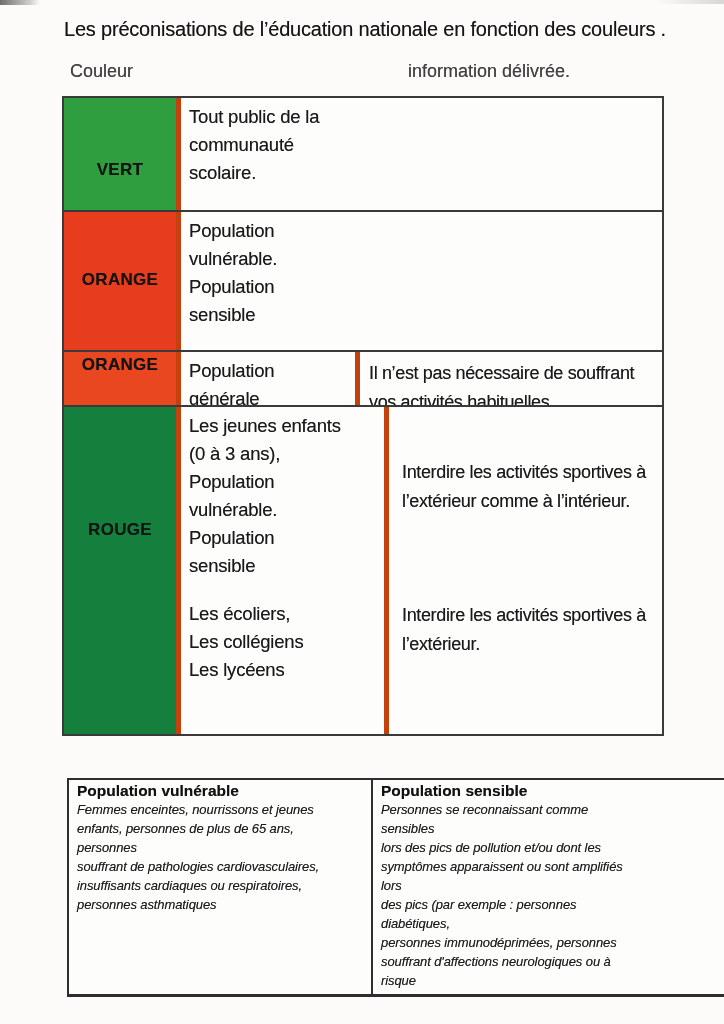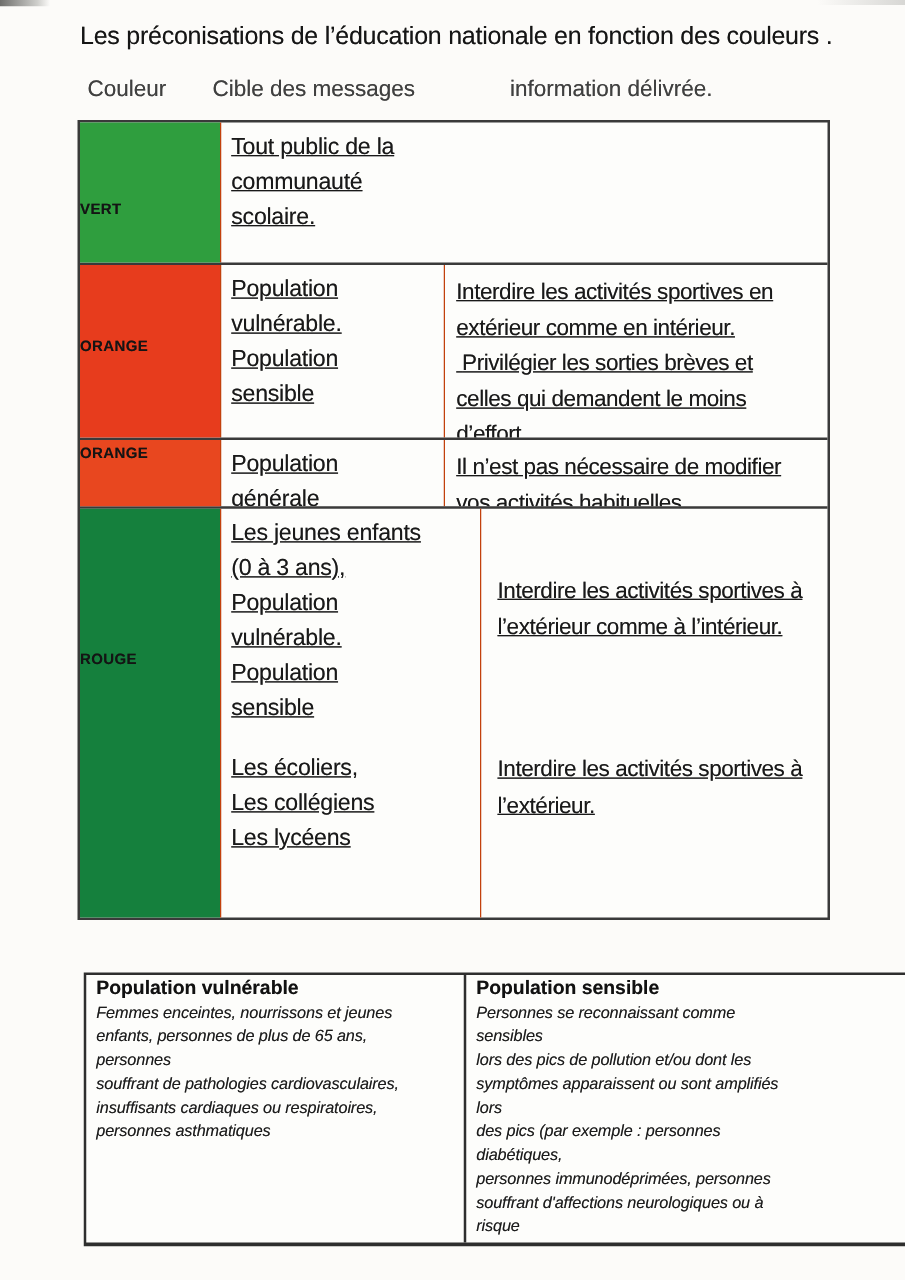--- a/index.html
+++ b/index.html
@@ -32,25 +32,25 @@
     border:2px solid #3a3a3a;background:#fdfdfb;
     display:flex;flex-direction:column;
   }
   .row{display:grid;grid-template-columns:112px 179px 1fr;box-sizing:border-box;}
   .row + .row{border-top:2px solid #3a3a3a;}
   .r1{height:112px;}
   .r2{height:140px;}
   .r3{height:55px;}
   .r4{flex:1;}
   .cell{box-sizing:border-box;overflow:hidden;}
-  .cell.c2,.cell.c3{border-left:1px solid #c2410c;text-decoration:underline;}
+  .cell.c2,.cell.c3{border-left:5px solid #c2410c;}
   .color-cell{position:relative;}
   .clabel{
-    position:absolute;left:0;right:0;
-    font-weight:700;font-size:12px;letter-spacing:.3px;color:#141414;
+    position:absolute;left:0;right:0;text-align:center;
+    font-weight:700;font-size:17px;letter-spacing:.3px;color:#141414;
   }
   .r1 .clabel{top:62px;}
   .r2 .clabel{top:58px;}
   .r3 .clabel{top:3px;}
   .r4 .clabel{top:113px;}
 
   .ml{white-space:pre-wrap;}
   .c2{padding:5px 4px 0 8px;font-size:18.5px;line-height:28px;letter-spacing:-.2px;}
   .c3{padding:7px 4px 0 9px;font-size:18px;line-height:28.5px;letter-spacing:-.35px;}
   .r4 .c3{padding-top:51px;margin-left:29px;}
@@ -71,21 +71,20 @@
 </head>
 <body>
 
 <div class="page">
   <div class="edge-tl"></div>
   <div class="edge-tr"></div>
 
   <div class="title">Les préconisations de l’éducation nationale en fonction des couleurs .</div>
 
   <span class="hdr h1">Couleur</span>
-  <span class="hdr h2">Cible des messages</span>
   <span class="hdr h3">information délivrée.</span>
 
   <div class="table">
 
     <div class="row r1">
       <div class="cell color-cell" style="background-color: rgb(47, 158, 62);">
         <span class="clabel">VERT</span>
       </div>
       <div class="cell c2">
         <div class="ml">Tout public de la
@@ -97,39 +96,32 @@
     <div class="row r2">
       <div class="cell color-cell" style="background-color: rgb(231, 60, 29);">
         <span class="clabel">ORANGE</span>
       </div>
       <div class="cell c2">
         <div class="ml">Population
 vulnérable.
 Population
 sensible</div>
       </div>
-      <div class="cell c3">
-        <div class="ml">Interdire les activités sportives en
-extérieur comme en intérieur.
- Privilégier les sorties brèves et
-celles qui demandent le moins
-d’effort.</div>
-      </div>
     </div>
 
     <div class="row r3">
       <div class="cell color-cell" style="background-color: rgb(232, 71, 31);">
         <span class="clabel">ORANGE</span>
       </div>
       <div class="cell c2">
         <div class="ml">Population
 générale</div>
       </div>
       <div class="cell c3">
-        <div class="ml">Il n’est pas nécessaire de modifier
+        <div class="ml">Il n’est pas nécessaire de souffrant
 vos activités habituelles.</div>
       </div>
     </div>
 
     <div class="row r4">
       <div class="cell color-cell" style="background-color: #15803d;">
         <span class="clabel">ROUGE</span>
       </div>
       <div class="cell c2">
         <div class="ml">Les jeunes enfants

